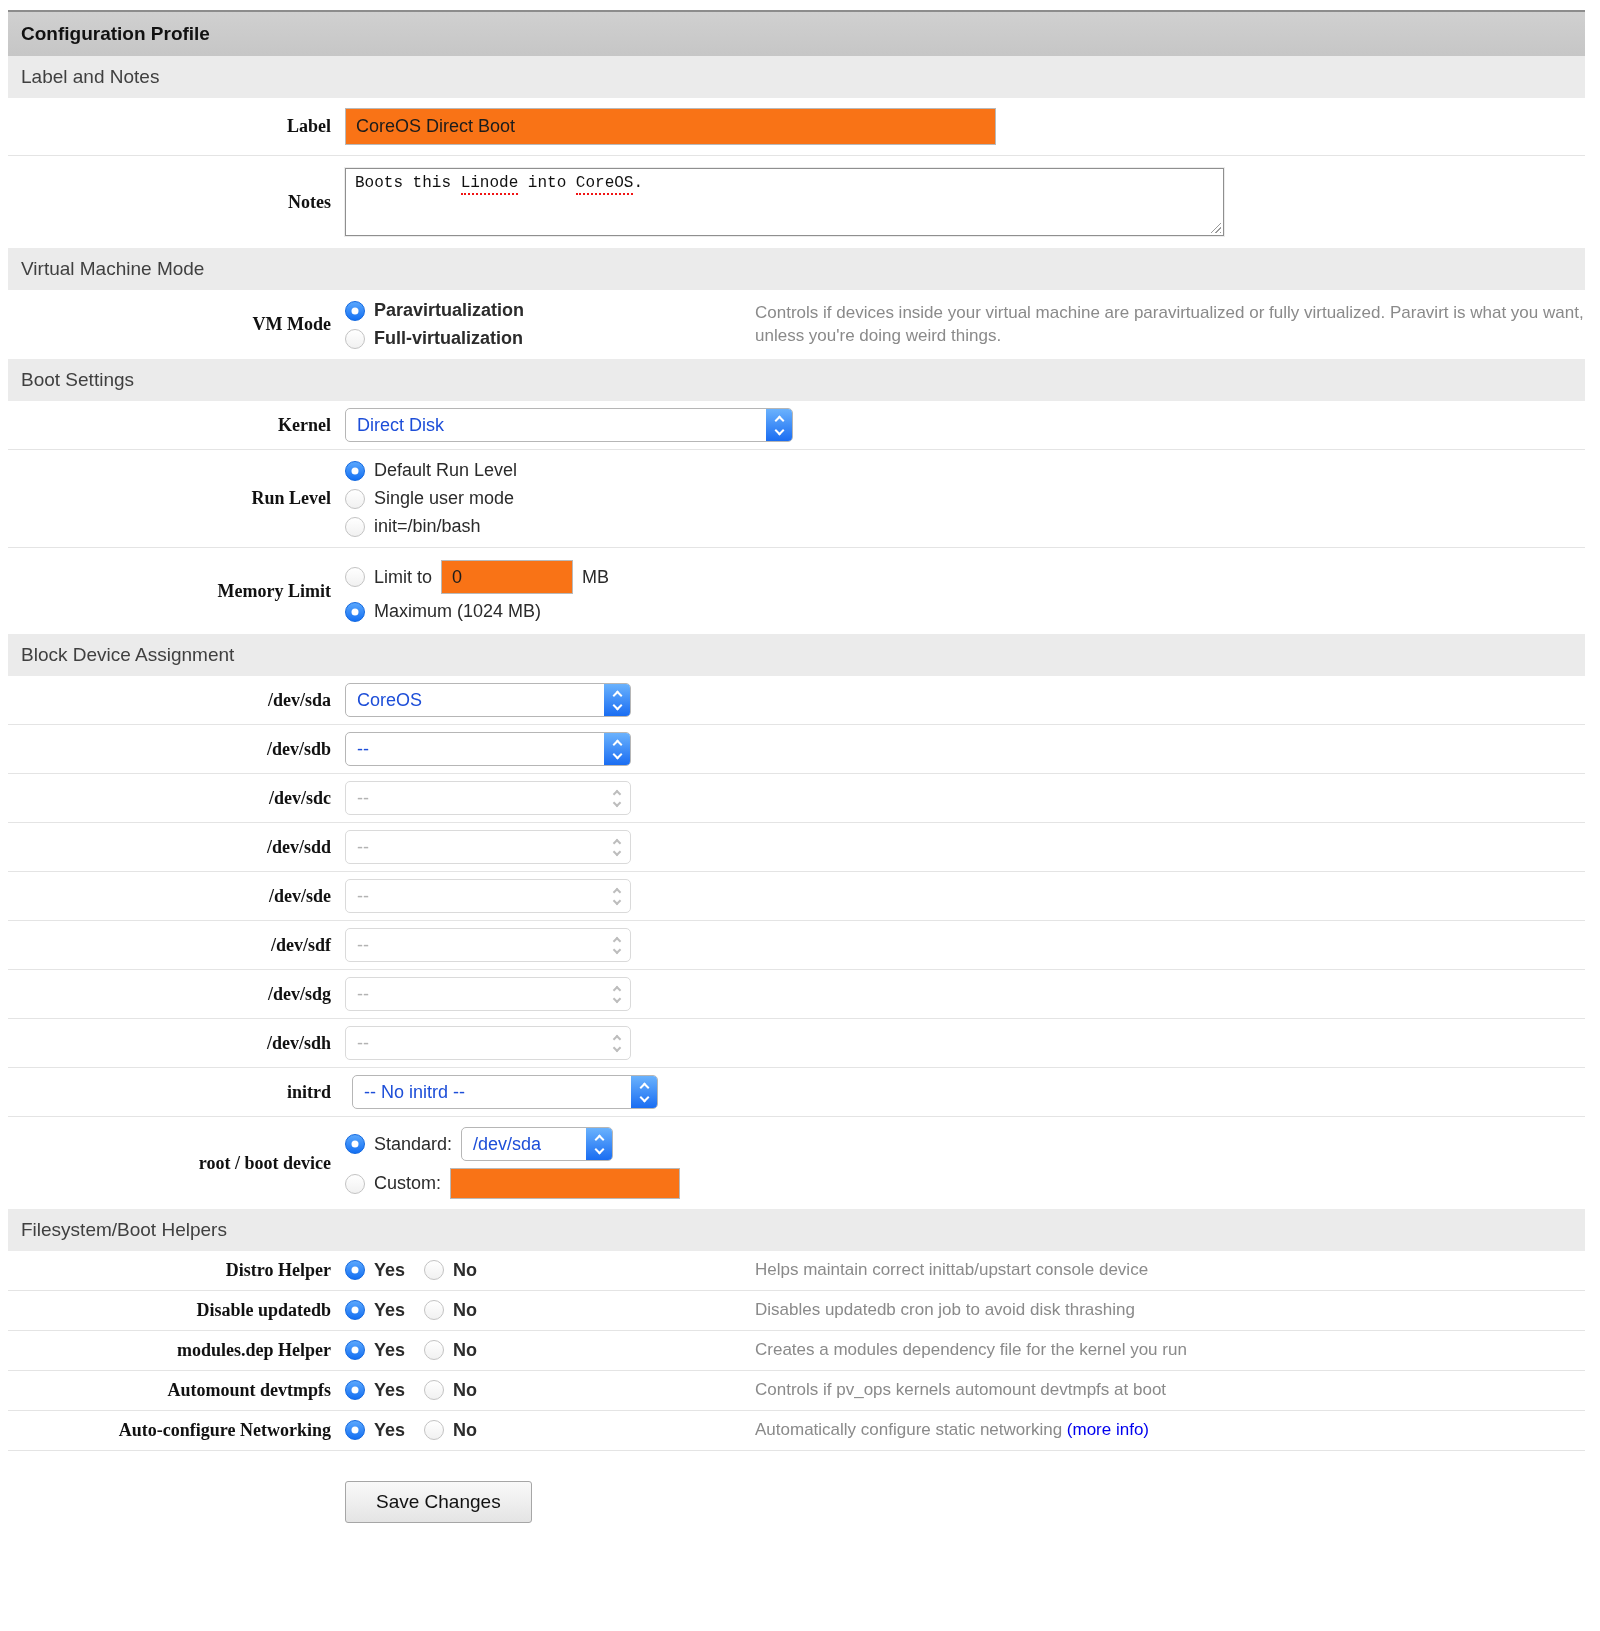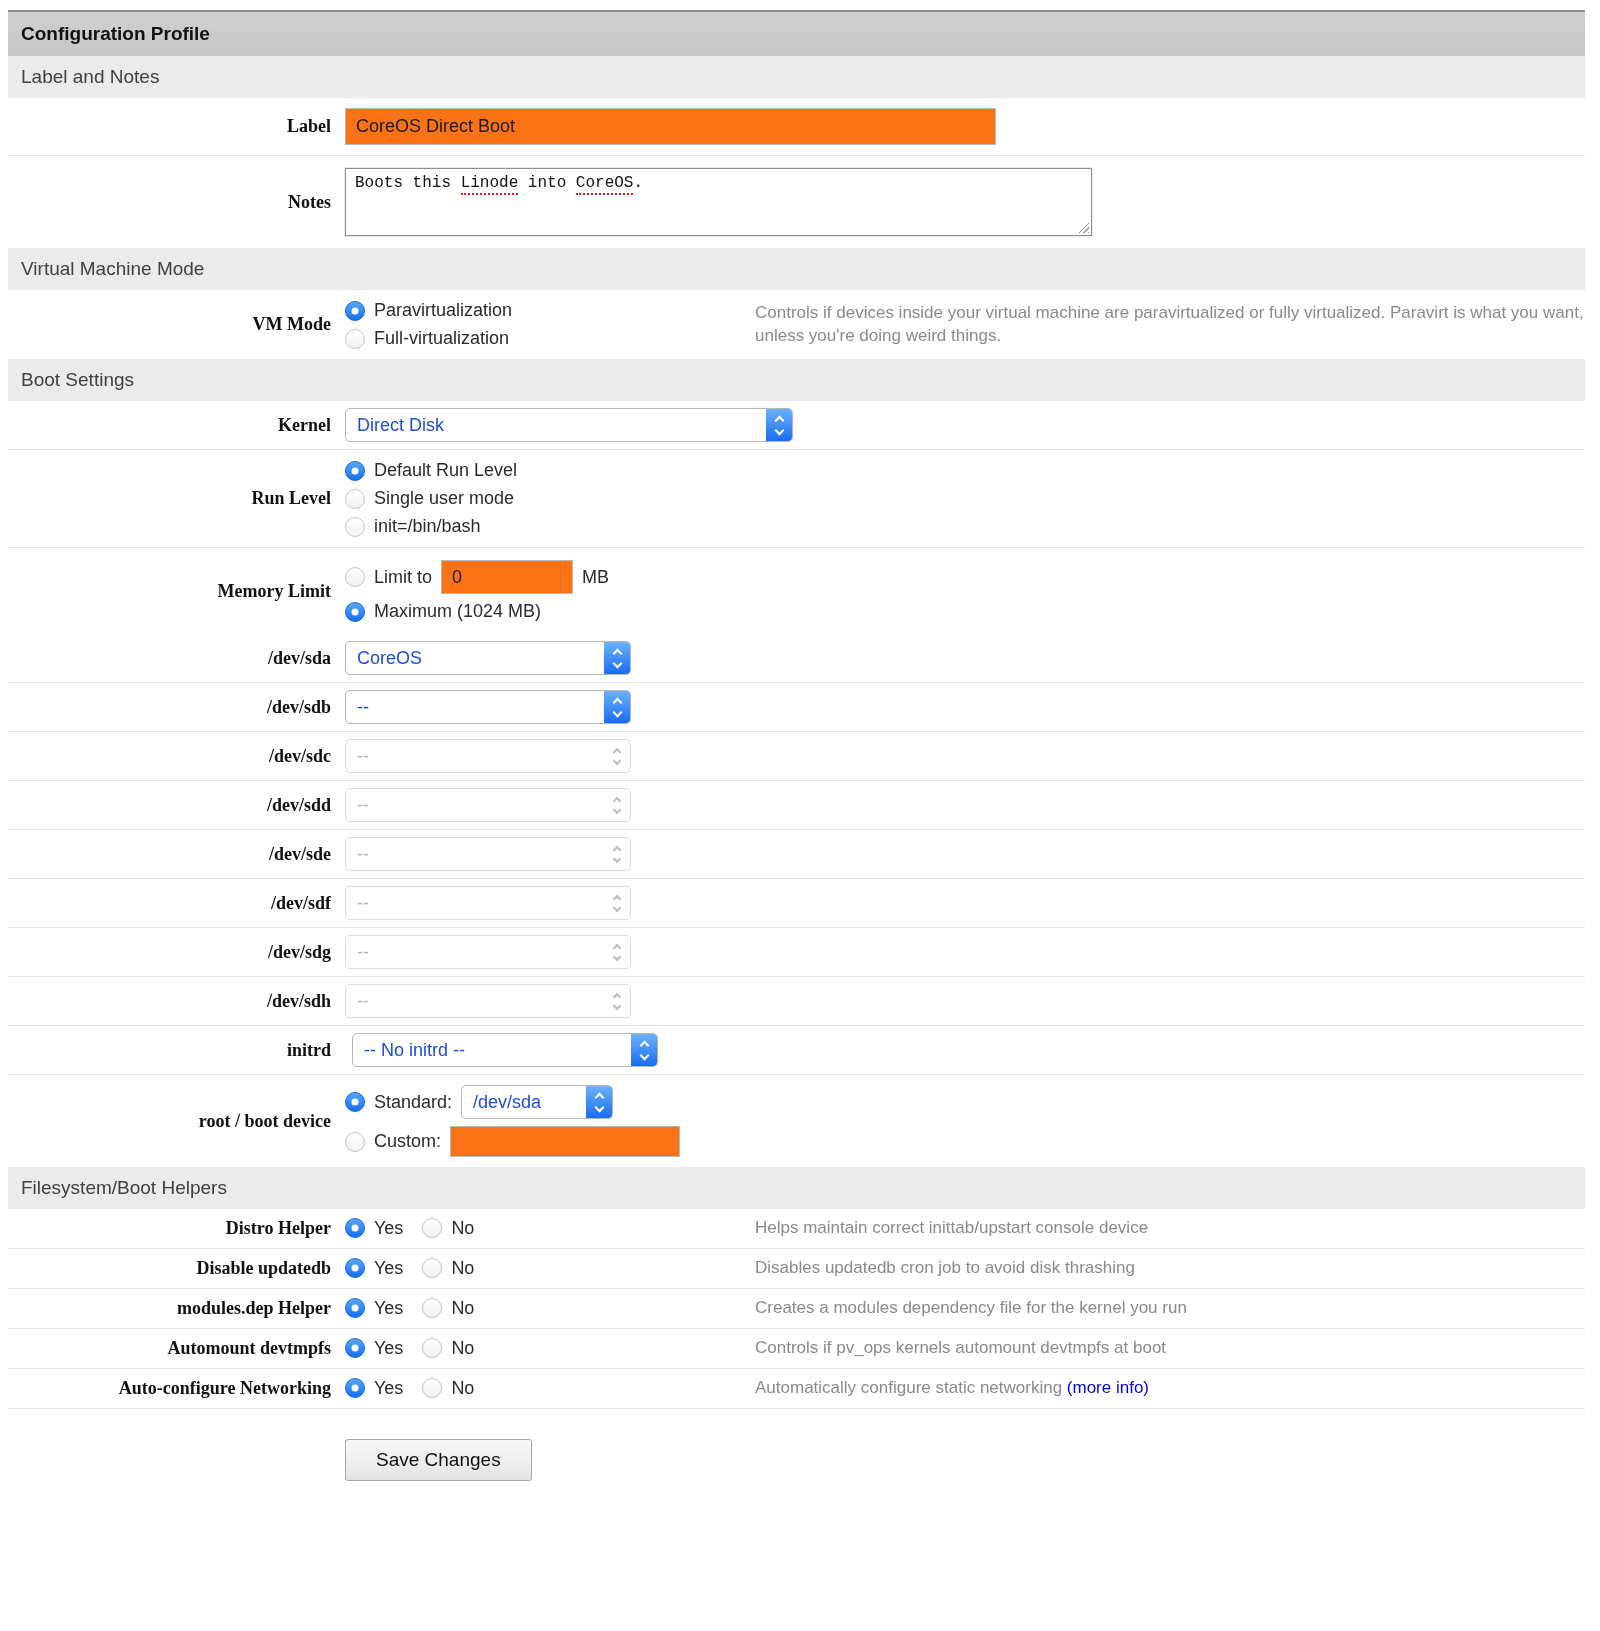--- a/index.html
+++ b/index.html
@@ -18,21 +18,21 @@
     height:42px; background:#ebebeb;
     display:flex; align-items:center; padding-left:13px;
     font-size:19px; color:#404040;
   }
 
   
   .row { display:flex; align-items:center; background:#fff; }
   .row.divided { border-bottom:1px solid #e4e4e4; }
   .cell-label { width:323px; flex:none; text-align:right; font-weight:bold; font-size:18px; color:#111;font-family:Liberation Serif, serif; }
   .cell-control { margin-left:14px; flex:none; }
-  .cell-control.fixed { width:396px; }
+  .cell-control.fixed { width:396px;font-weight:bold; }
   .cell-help { flex:1; padding-left:14px; font-size:17px; color:#8a8a8a; line-height:1.35; }
   .stack { display:flex; flex-direction:column; gap:7px; }
   .hline { display:flex; align-items:center; gap:9px; }
   .optlabel { font-size:18px; color:#2b2b2b; }
 
   
   .radio { width:20px; height:20px; flex:none; border-radius:50%;
     background:linear-gradient(#fff,#f1f1f1); border:1px solid #c3c3c3; position:relative; }
   .radio.checked { background:linear-gradient(#5aa7fd,#1470f3); border:1px solid #1268e0; }
   .radio.checked::after { content:""; position:absolute; width:7px; height:7px; border-radius:50%;
@@ -55,21 +55,21 @@
   .w-kernel { width:448px; } .w-dev { width:286px; } .w-initrd { width:306px;margin-left:7px; } .w-root { width:152px; }
 
   
   input[type=text] { font-family:"Liberation Sans","DejaVu Sans",sans-serif;
     font-size:18px; color:#1c1c1c; border:1px solid #b9b9b9; padding:0 10px; background:#f97316; }
   .in-label { width:651px; height:37px; }
   .in-limit { width:132px; height:34px; border-color:#c0c0c0; }
   .in-custom { width:230px; height:31px; border-color:#c0c0c0; }
 
   
-  .notesbox { width:747px; height:68px; border:1px solid #8f8f8f; box-shadow:0 0 0 1px #ececec;
+  .notesbox { width:879px; height:68px; border:1px solid #8f8f8f; box-shadow:0 0 0 1px #ececec;
     padding:5px 9px; position:relative; background:#fff;
     font-family:"Liberation Mono","DejaVu Sans Mono",monospace; font-size:16px; color:#111; }
   .miss { border-bottom:2px dotted #f01414; padding-bottom:1px; }
   .grip { position:absolute; right:2px; bottom:2px; width:13px; height:13px;
     background:repeating-linear-gradient(135deg,#fff 0 2px,#9a9a9a 2px 3px);
     clip-path:polygon(100% 0,100% 100%,0 100%); }
 
   
   .p-md  { padding:10px 0; }
   .p-lg  { padding:12px 0; }
@@ -173,20 +173,21 @@
           <span class="optlabel">MB</span>
         </div>
         <div class="hline">
           <span class="radio checked"></span>
           <span class="optlabel">Maximum (1024 MB)</span>
         </div>
       </div>
     </div>
   </div>
 
+  <div class="sectionbar">Block Device Assignment</div>
 
   <div class="row divided p-dev">
     <div class="cell-label">/dev/sda</div>
     <div class="cell-control">
       <div class="mselect w-dev">
         <span class="val">CoreOS</span>
         <span class="stepper blue">
             <span class="chev up"></span>
             <span class="chev down"></span>
           </span>

